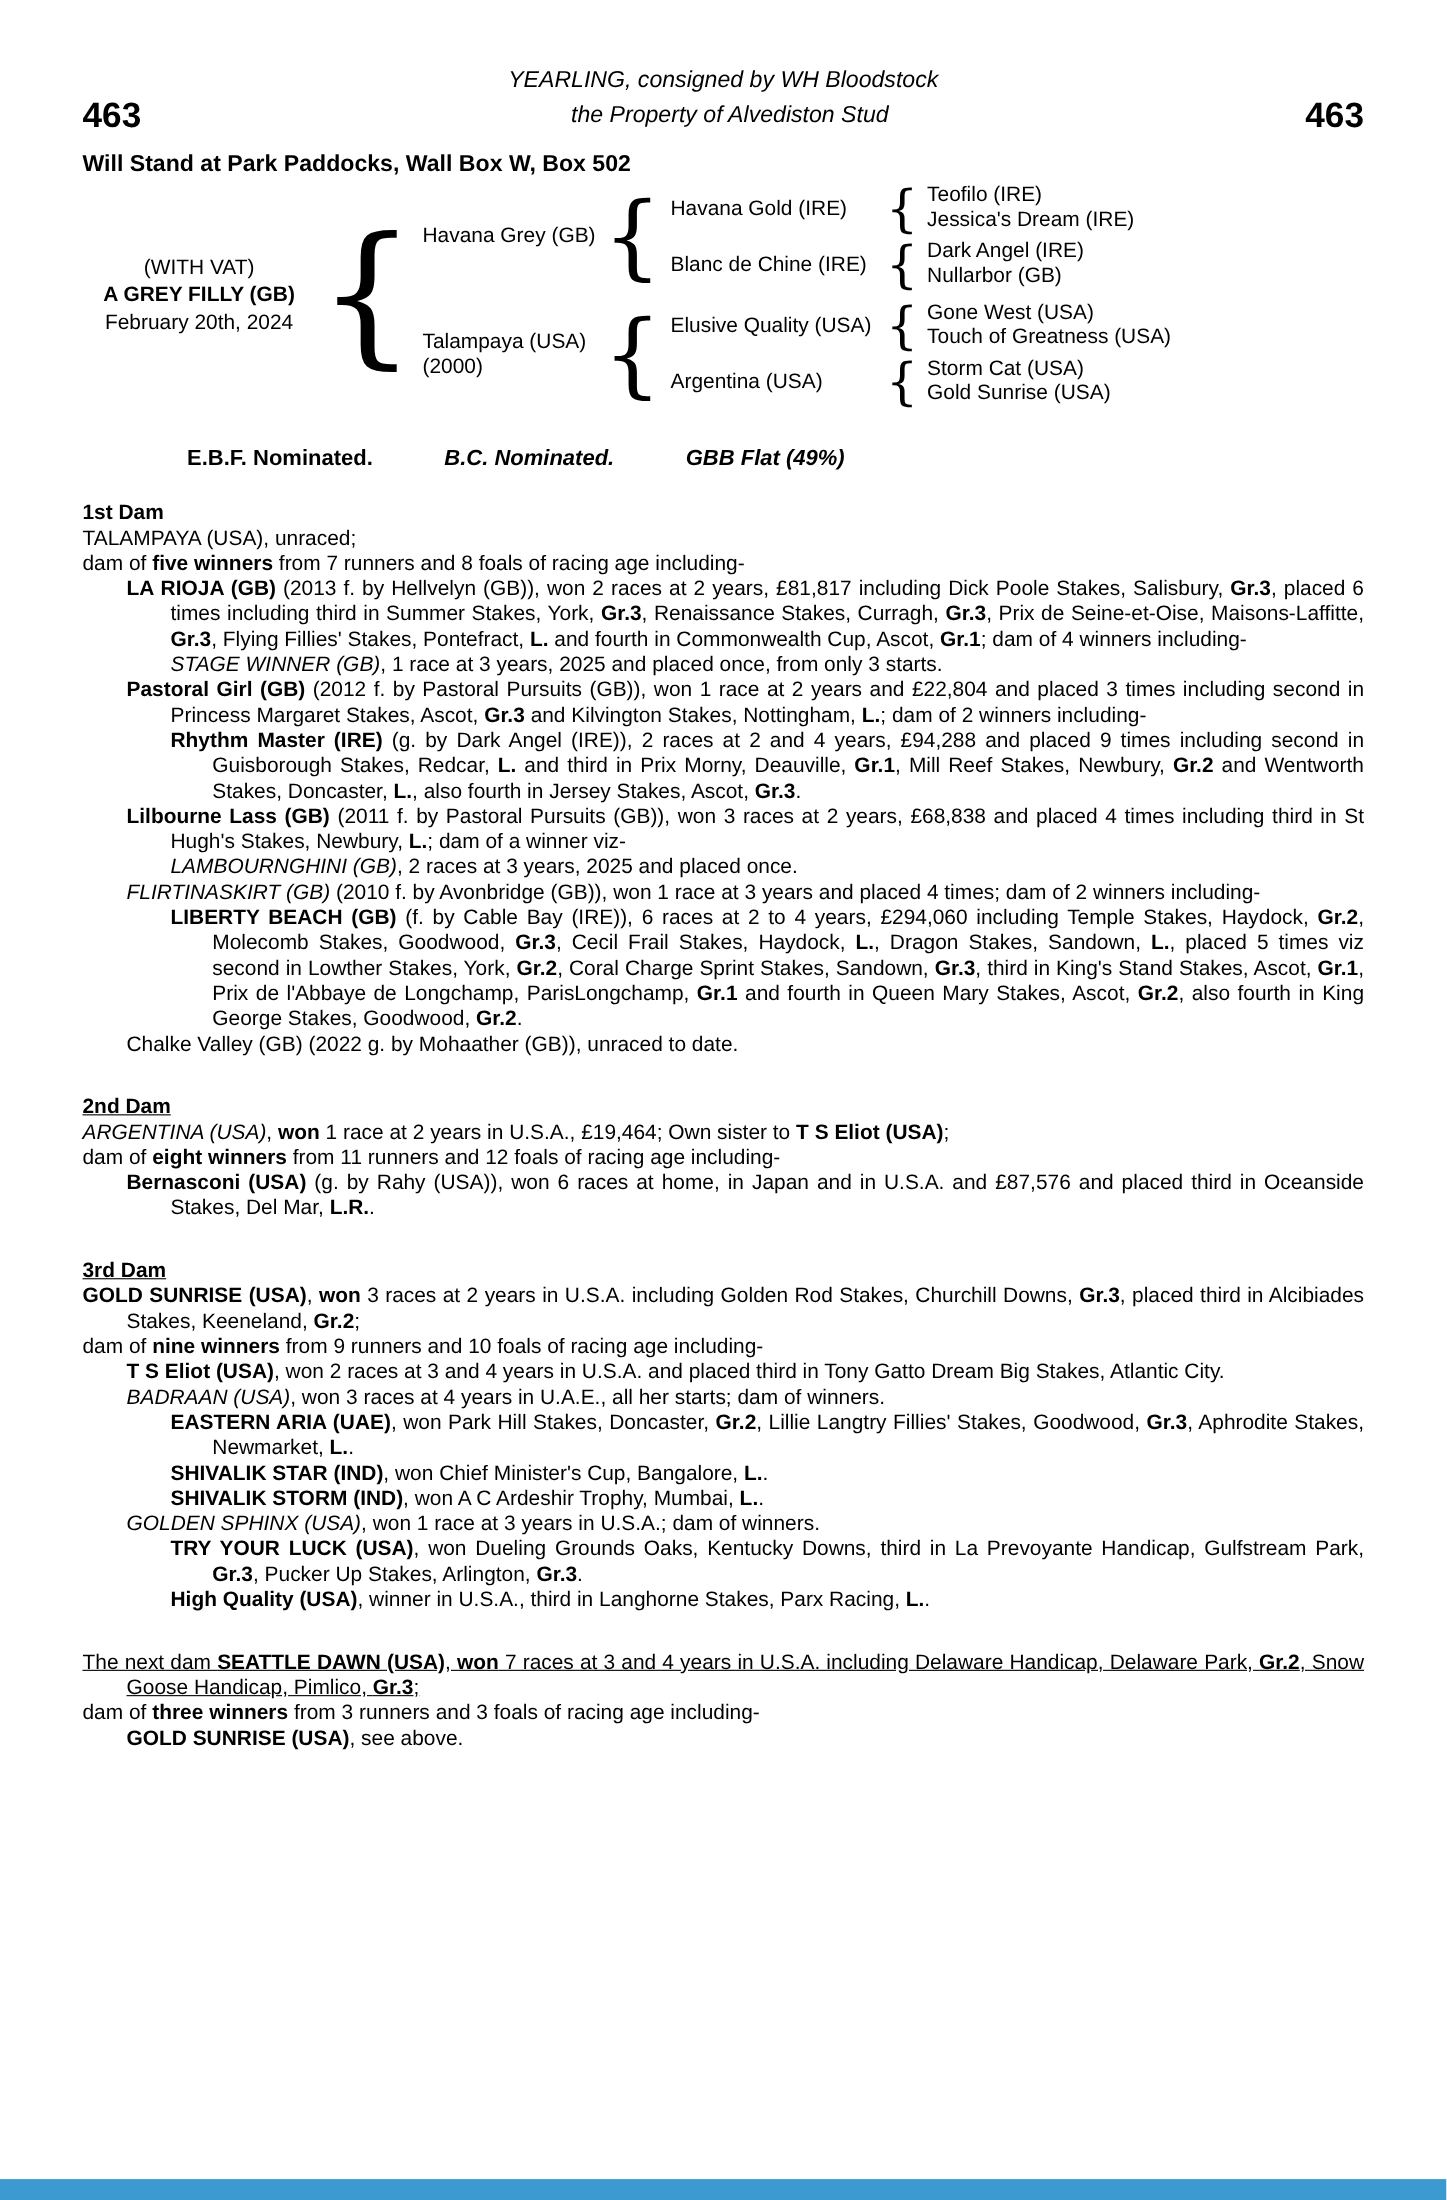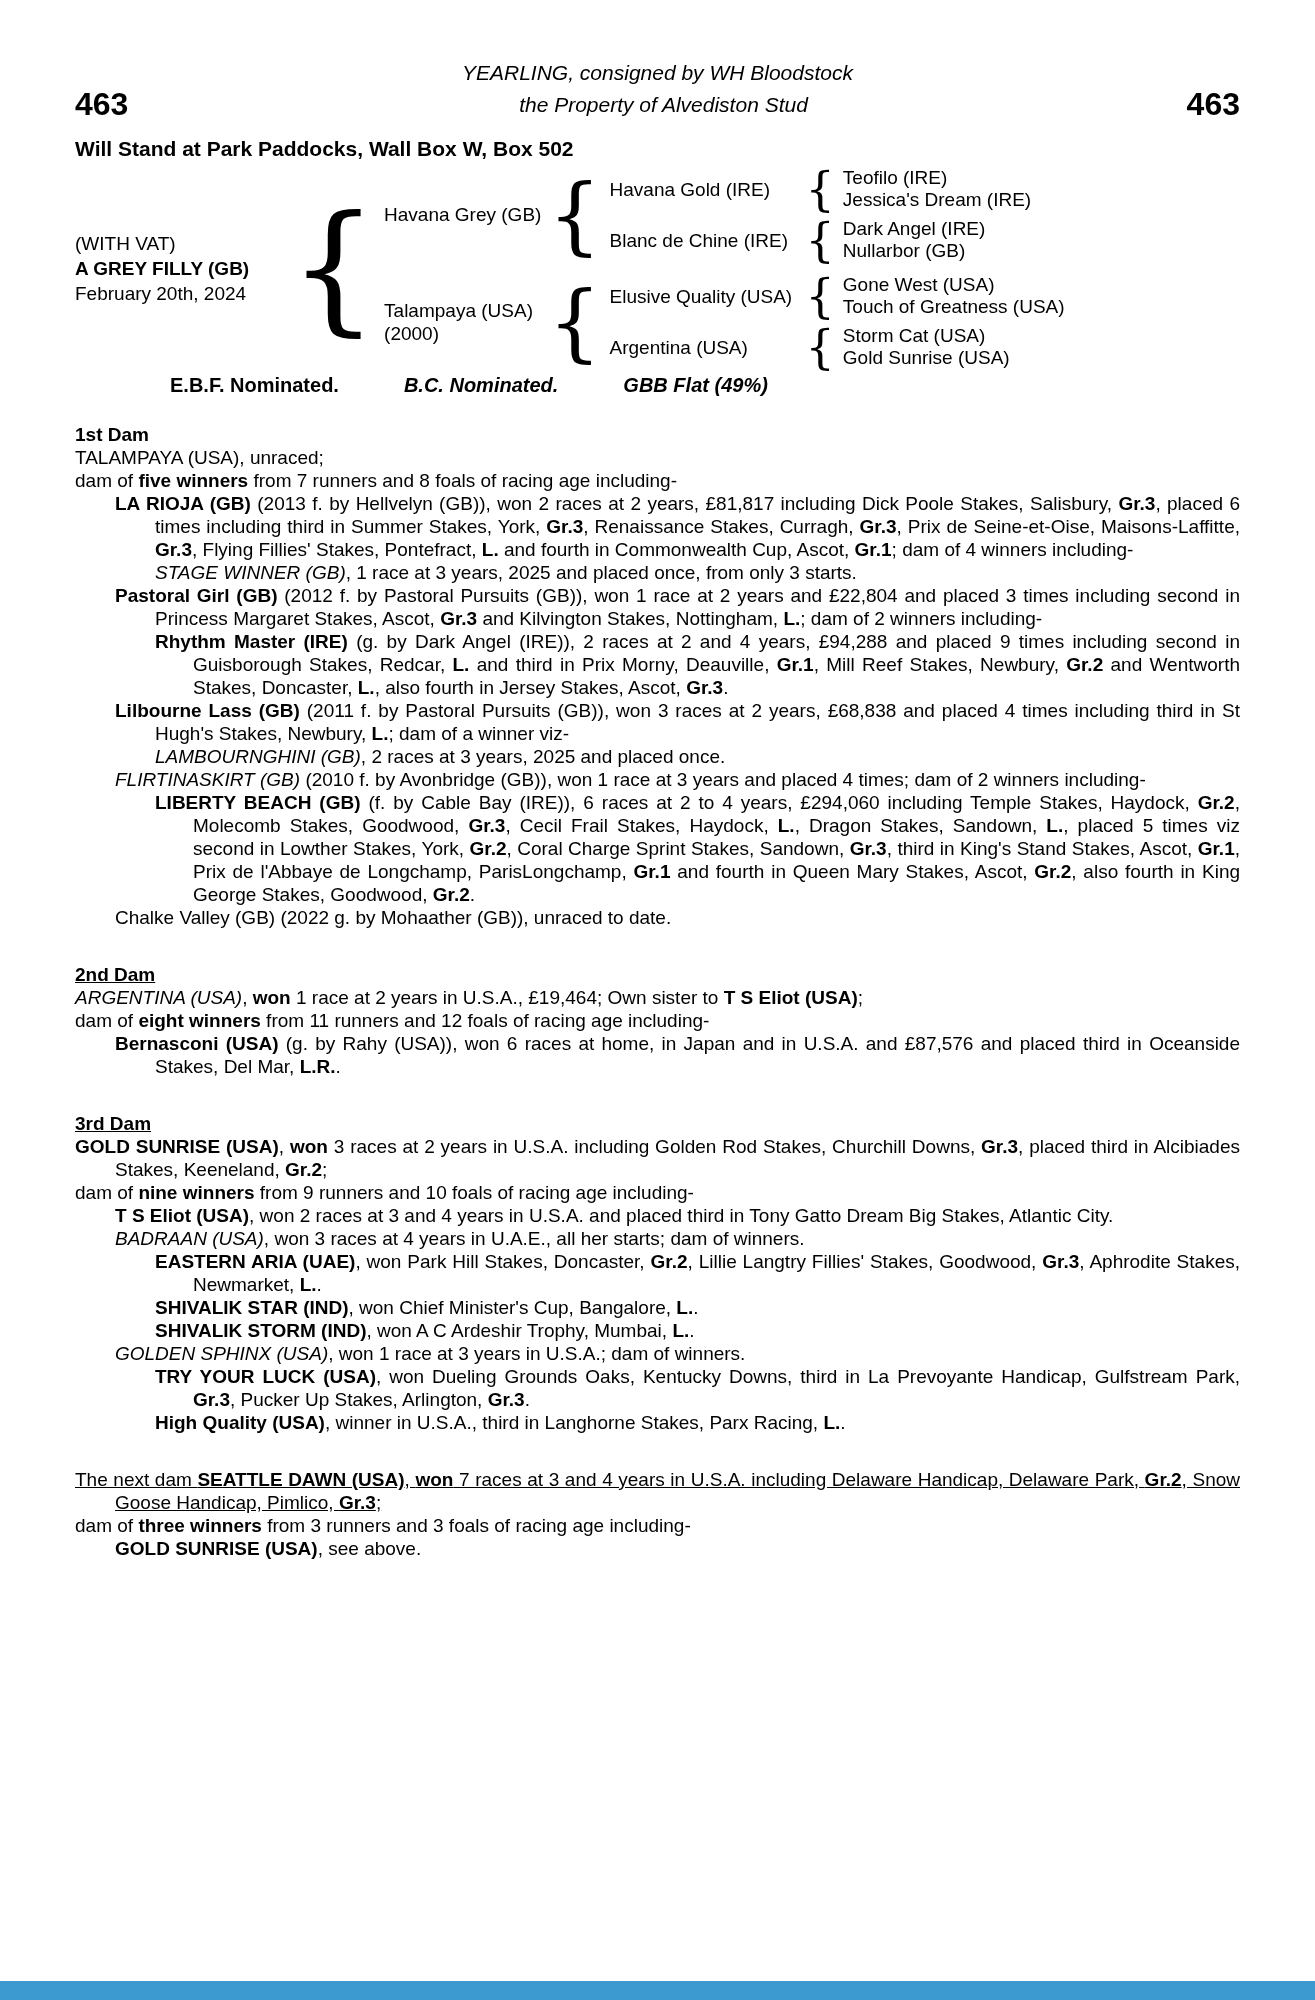--- a/index.html
+++ b/index.html
@@ -17,35 +17,35 @@
   
   .consign-line { text-align:center; font-style:italic; font-size:21px; line-height:25px; }
   .head-row2 { display:grid; grid-template-columns:1fr auto 1fr; align-items:center; margin-top:2px; }
   .lot { font-size:32px; font-weight:bold; line-height:34px; }
   .lot-right { text-align:right; }
   .prop-line { text-align:center; font-style:italic; font-size:21px;margin-left:12px; }
   .stand-line { font-weight:bold; font-size:21px; margin-top:16px; }
 
   
   .pedigree { display:flex; align-items:center; margin-top:6px; font-size:19px; }
-  .ped-info { min-width:212px; line-height:25px; }
+  .ped-info { min-width:212px; line-height:25px;text-align:center; }
   .ped-col { display:flex; flex-direction:column; justify-content:center; }
   .ped-node { display:flex; align-items:center; }
   .gen1 > .ped-node + .ped-node { margin-top:10px; }
   .gp-col > .ped-node + .ped-node { margin-top:5px;align-items:center; }
   .parent-name { min-width:160px; white-space:nowrap; line-height:23px; }
   .gp-name { min-width:192px; white-space:nowrap; }
   .ggp { line-height:22px; white-space:nowrap; }
   .brace { font-family:"DejaVu Serif", serif; line-height:1; user-select:none; }
   .brace-l { font-size:140px; margin:0 6px 0 2px; }
   .brace-m { font-size:84px; margin:0 8px 0 4px; }
   .brace-s { font-size:46px; margin:0 8px 0 4px; }
 
   
-  .noms { display:flex; margin-top:4px; padding-left:95px; font-size:20px; font-weight:bold;text-align:center; }
+  .noms { display:flex; margin-top:36px; padding-left:95px; font-size:20px; font-weight:bold;text-align:center; }
   .noms span + span { margin-left:65px;font-style:italic; }
 
   
   .catalog-body { margin-top:26px; }
   .heading { font-weight:bold; }
   .gap { margin-top:34px;text-decoration:underline; }
   .para { text-align:justify; }
   .lvl1 { padding-left:40px; }
   .lvl2 { padding-left:80px; }
   .hang0 { padding-left:40px; text-indent:-40px; }

